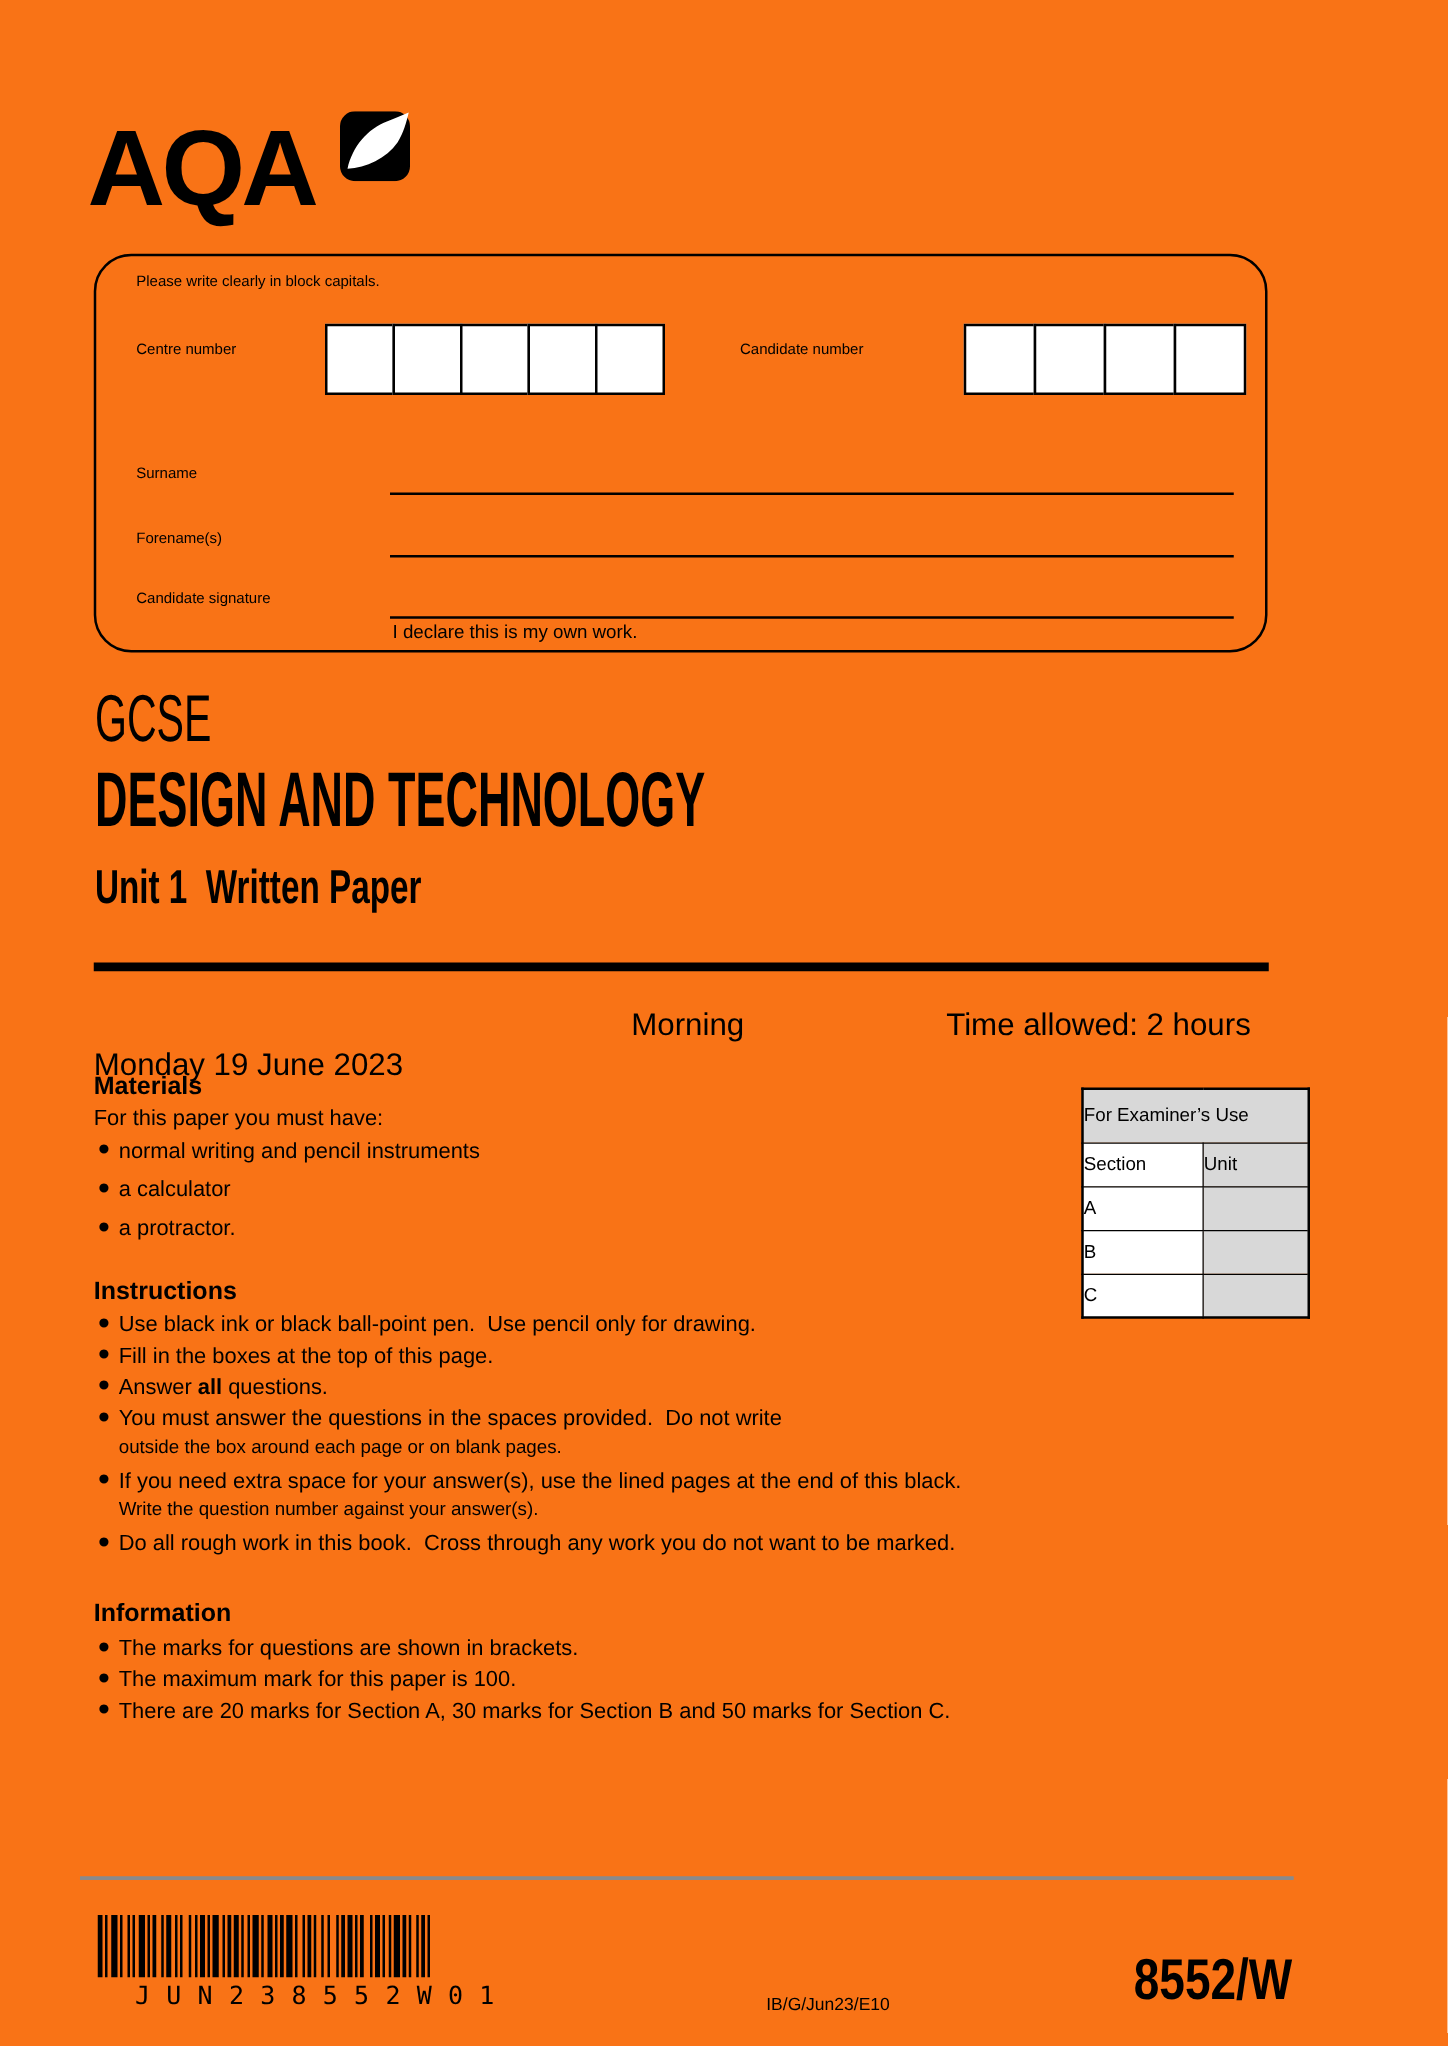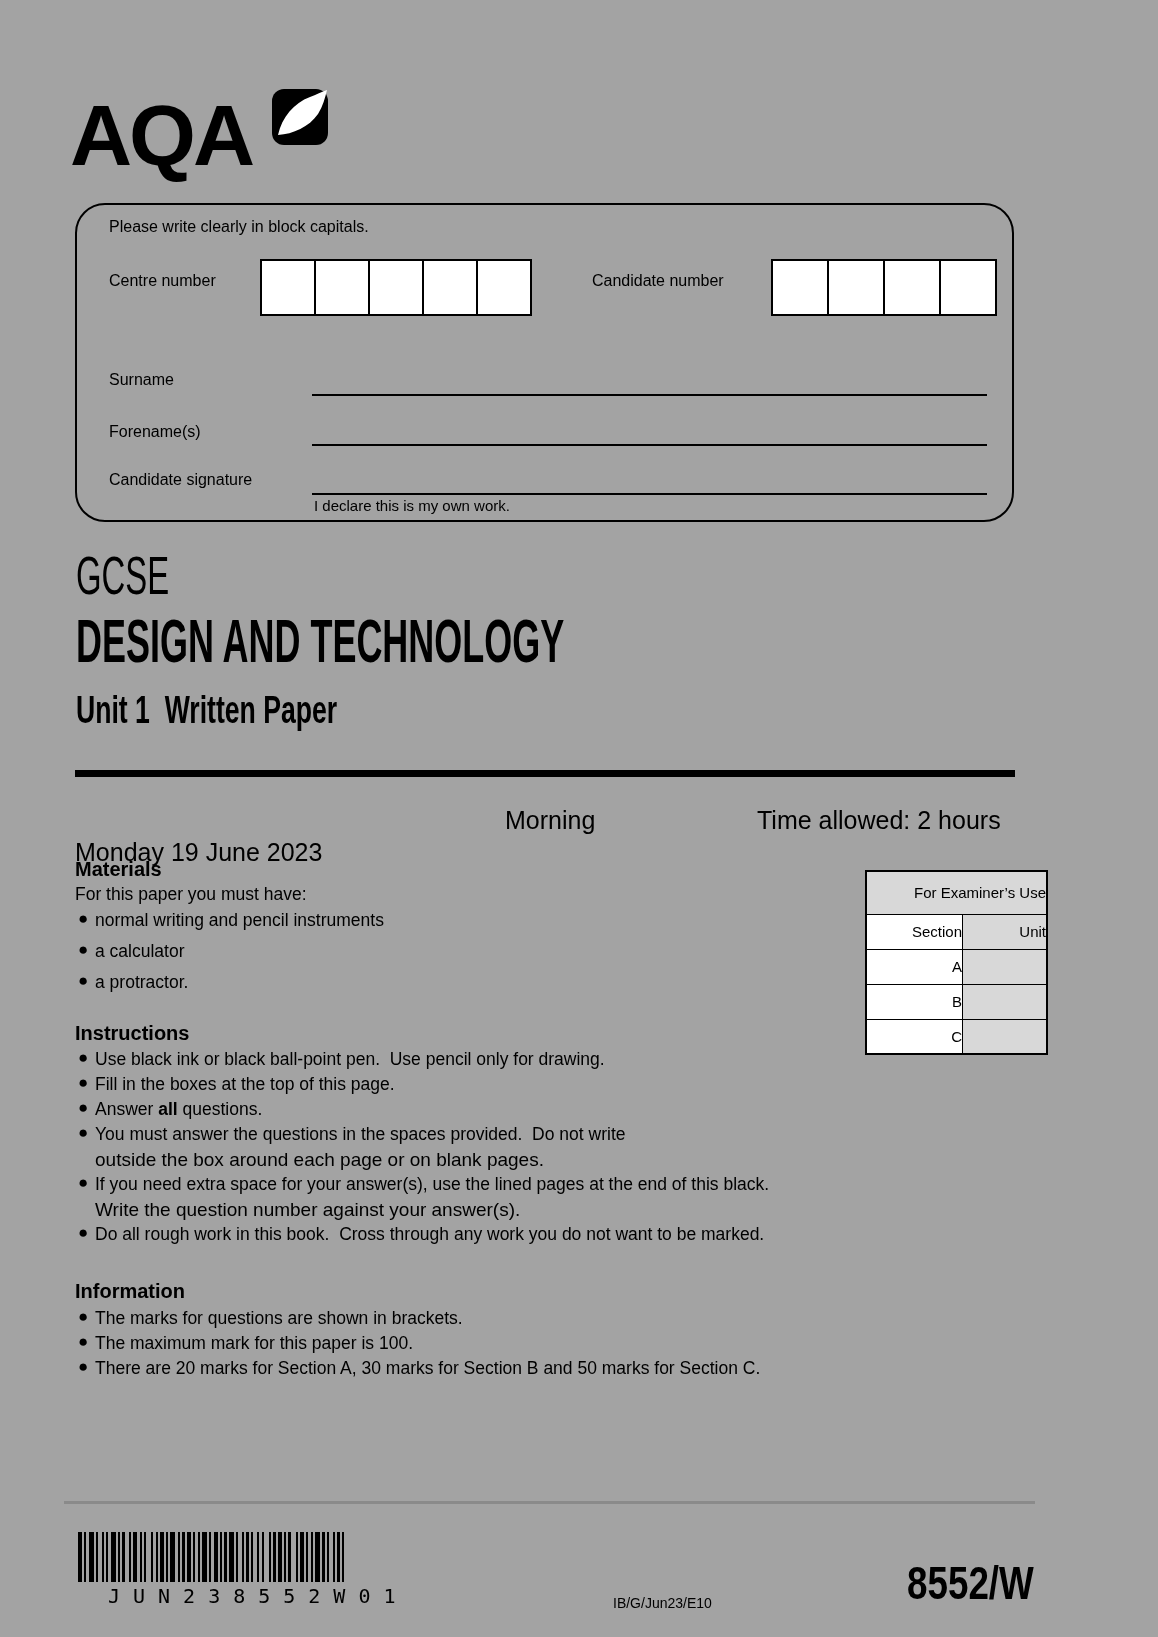--- a/index.html
+++ b/index.html
@@ -1,25 +1,25 @@
 <!DOCTYPE html>
 <html><head>
 <meta charset="utf-8">
 <style>
   html,body{margin:0;padding:0;background:#ffffff;}
-  .page{position:relative;width:1158px;height:1637px;background:#a3a3a3;overflow:hidden;
+  .page{position:relative;width:1158px;height:1637px;background:#f97316;overflow:hidden;
         font-family:"Liberation Sans", sans-serif;color:#000;}
   .abs{position:absolute;}
 
   
   .logo-text{font-size:86px;font-weight:700;letter-spacing:-3px;line-height:1;}
 
   
   .cand-box{left:75px;top:203px;width:935px;height:315px;border:2px solid #000;border-radius:30px;}
-  .cb-label{font-size:16px;white-space:pre;}
+  .cb-label{font-size:12px;white-space:pre;}
   .cellrow{display:flex;}
   .cell{width:52px;height:53px;border:2px solid #000;margin-left:-2px;background:#fff;}
   .cell:first-child{margin-left:0;}
   .cell.wide{width:54px;}
   .fline{border-top:2px solid #000;height:0;}
   .decl{font-size:15px;white-space:pre;}
 
   
   .t-gcse{font-size:53px;font-weight:500;line-height:1;transform:scaleX(0.62);transform-origin:left top;white-space:pre;}
   .t-subject{font-size:62px;font-weight:700;line-height:1;transform:scaleX(0.58);transform-origin:left top;white-space:pre;}
@@ -27,25 +27,25 @@
 
   .rule{left:75px;top:770px;width:940px;height:7px;background:#000;}
 
   .session{font-size:25px;font-weight:500;white-space:pre;}
 
   .sect-head{font-size:20px;font-weight:700;white-space:pre;}
   .body-txt{font-size:17.5px;white-space:pre;}
   .bullet{display:flex;}
   .bullet .dot{position:absolute;left:3px;top:-1px;font-size:17px;}
   .bullet .btext{position:absolute;left:20px;top:0;font-size:17.5px;white-space:pre;}
-  .cont{position:absolute;font-size:19px;white-space:pre;}
+  .cont{position:absolute;font-size:15px;white-space:pre;}
 
   
   table.exam{position:absolute;left:865px;top:870px;border-collapse:collapse;table-layout:fixed;}
-  table.exam td{border:1.5px solid #000;font-size:15px;text-align:right;vertical-align:middle;padding:0;}
+  table.exam td{border:1.5px solid #000;font-size:15px;text-align:left;vertical-align:middle;padding:0;}
   table.exam{border:2px solid #000;}
   td.grey{background:#d8d8d8;}
   td.white{background:#ffffff;}
   tr.total-row td{border-top:2px solid #000;font-weight:700;}
 
   
   .grey-rule{left:64px;top:1501px;width:971px;height:3px;background:#8a8a8a;}
   .barcode{left:78px;top:1532px;width:375px;height:50px;font-size:0;white-space:nowrap;overflow:hidden;}
   .barcode span{display:inline-block;height:50px;vertical-align:top;}
   .bc-text{left:108px;top:1584px;font-family:"DejaVu Sans Mono", monospace;font-size:20px;letter-spacing:13px;white-space:pre;}

